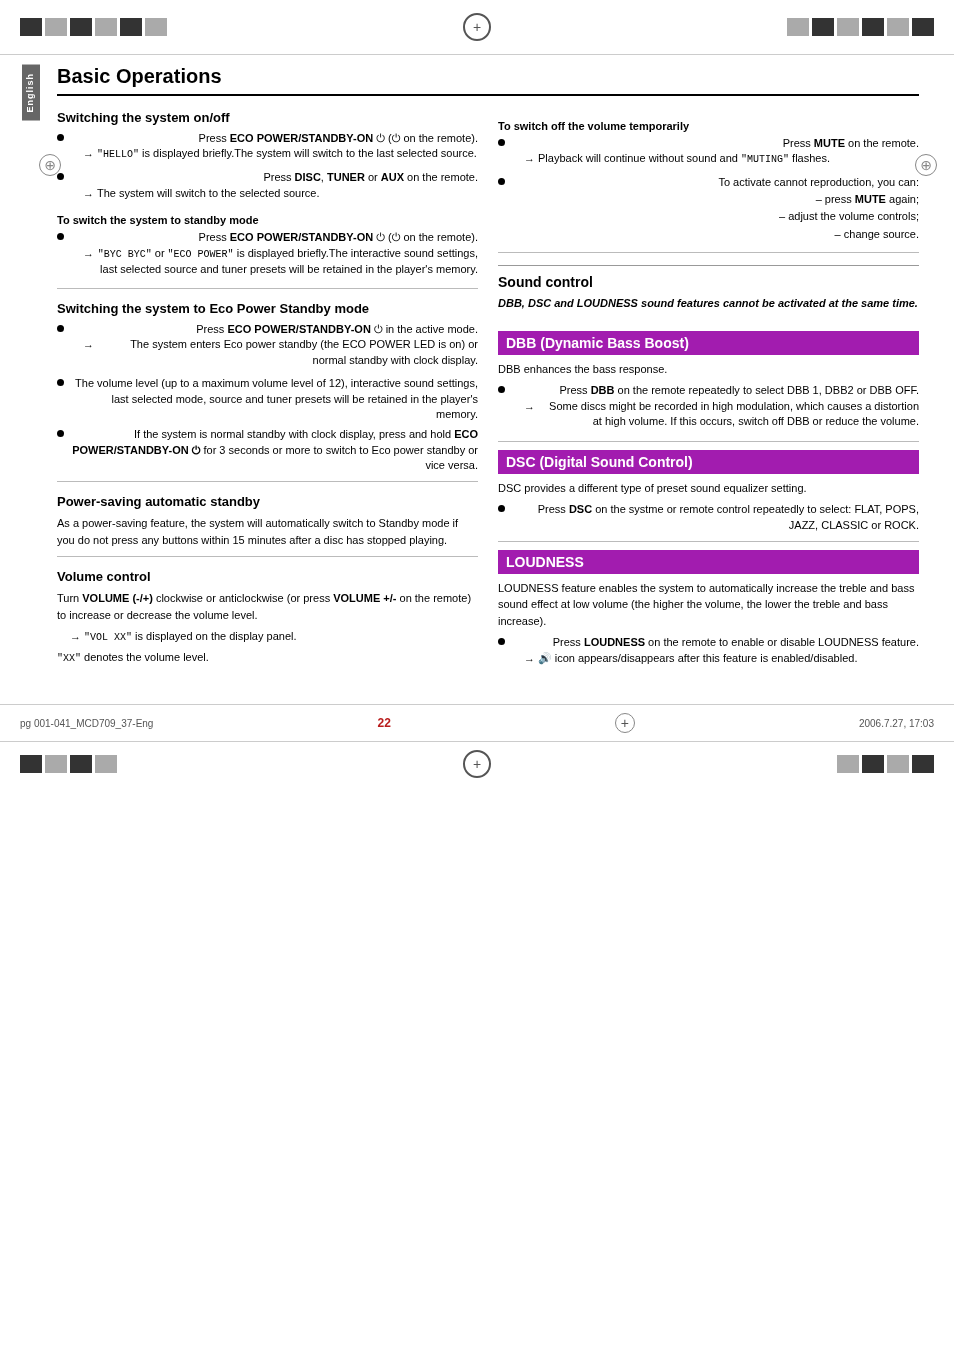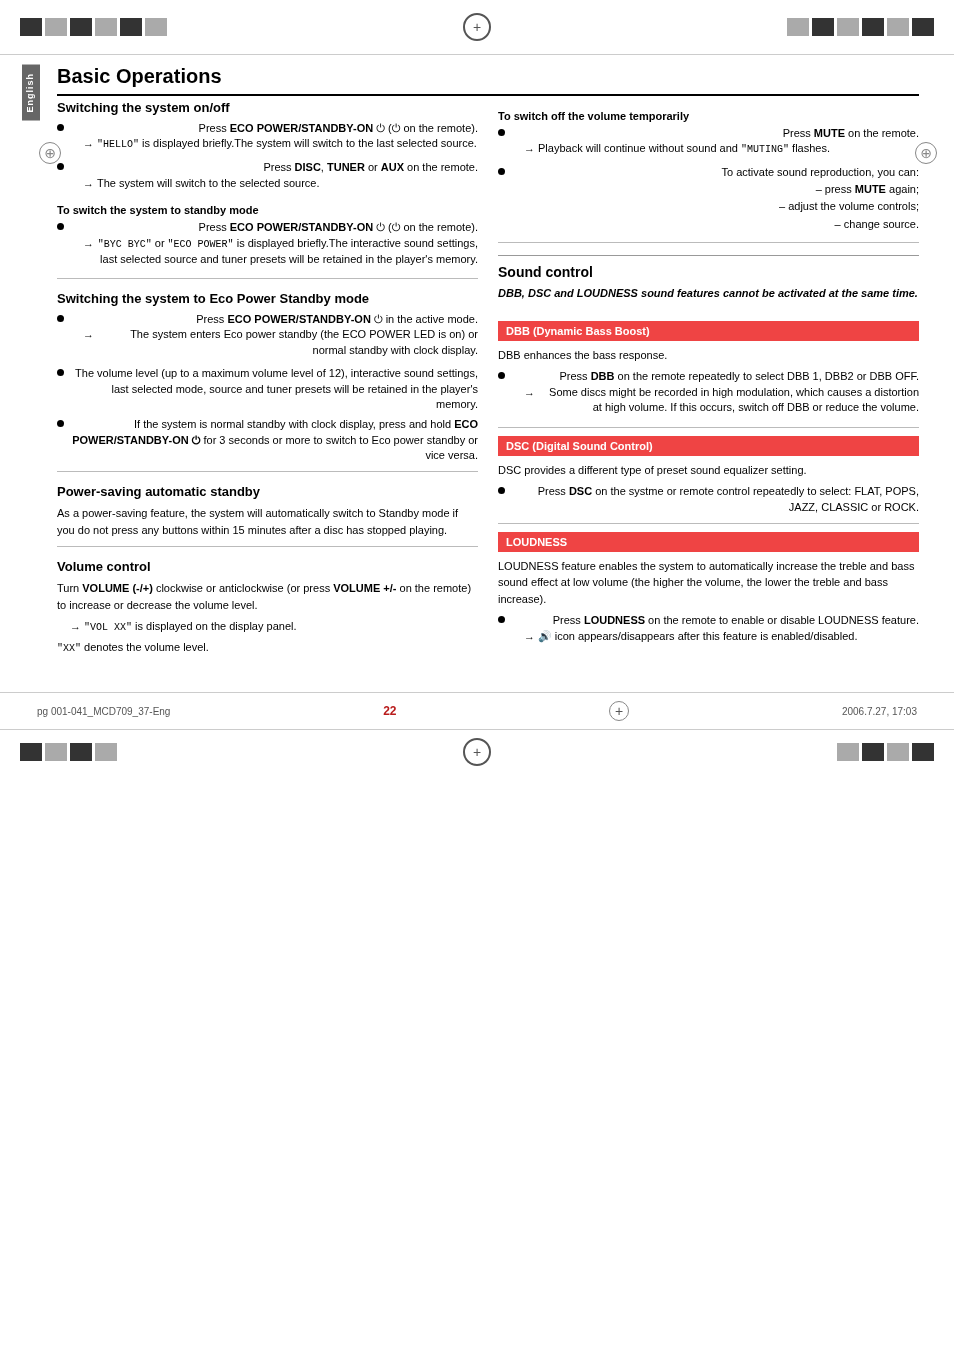--- a/index.html
+++ b/index.html
@@ -90,21 +90,21 @@
     
     .content {
       flex: 1;
       padding: 10px 15px;
     }
 
     
     .page-title {
       font-size: 20px;
       font-weight: bold;
-      margin-bottom: 4px;
+      margin-bottom: 14px;
       padding-bottom: 6px;
       border-bottom: 2px solid #000;
     }
 
     
     .two-col {
       display: flex;
       gap: 20px;
     }
     .col-left { flex: 1; }
@@ -187,39 +187,39 @@
     .italic-note {
       font-style: italic;
       font-weight: bold;
       font-size: 11px;
       margin-bottom: 20px;
       line-height: 1.4;
     }
 
     
     .feature-box {
-      background: #ef4444;
+      background: #a21caf;
       color: #fff;
       font-weight: bold;
-      font-size: 11px;
+      font-size: 14px;
       padding: 4px 8px;
       margin-bottom: 6px;
     }
 
     
     .body-text {
       font-size: 11px;
       line-height: 1.5;
       margin-bottom: 6px;
     }
 
     
     .footer {
       border-top: 1px solid #ccc;
-      padding: 8px 37px;
+      padding: 8px 20px;
       display: flex;
       justify-content: space-between;
       align-items: center;
       font-size: 10px;
       color: #555;
       margin-top: 20px;
     }
     .page-number {
       font-size: 12px;
       font-weight: bold;
@@ -396,21 +396,21 @@
                 <span>Press <b>MUTE</b> on the remote.</span>
                 <div class="arrow-line">
                   <span class="arrow-sym">→</span>
                   <span>Playback will continue without sound and <span class="mono">"MUTING"</span> flashes.</span>
                 </div>
               </div>
             </li>
             <li class="bullet-item">
               <span class="bullet-dot"></span>
               <div class="bullet-content">
-                <span>To activate sound reproduction, you can:</span>
+                <span>To activate cannot reproduction, you can:</span>
                 <div class="dash-list">
                   <div class="dash-item">press <b>MUTE</b> again;</div>
                   <div class="dash-item">adjust the volume  controls;</div>
                   <div class="dash-item">change source.</div>
                 </div>
               </div>
             </li>
           </ul>
 
           <hr class="section-divider">

